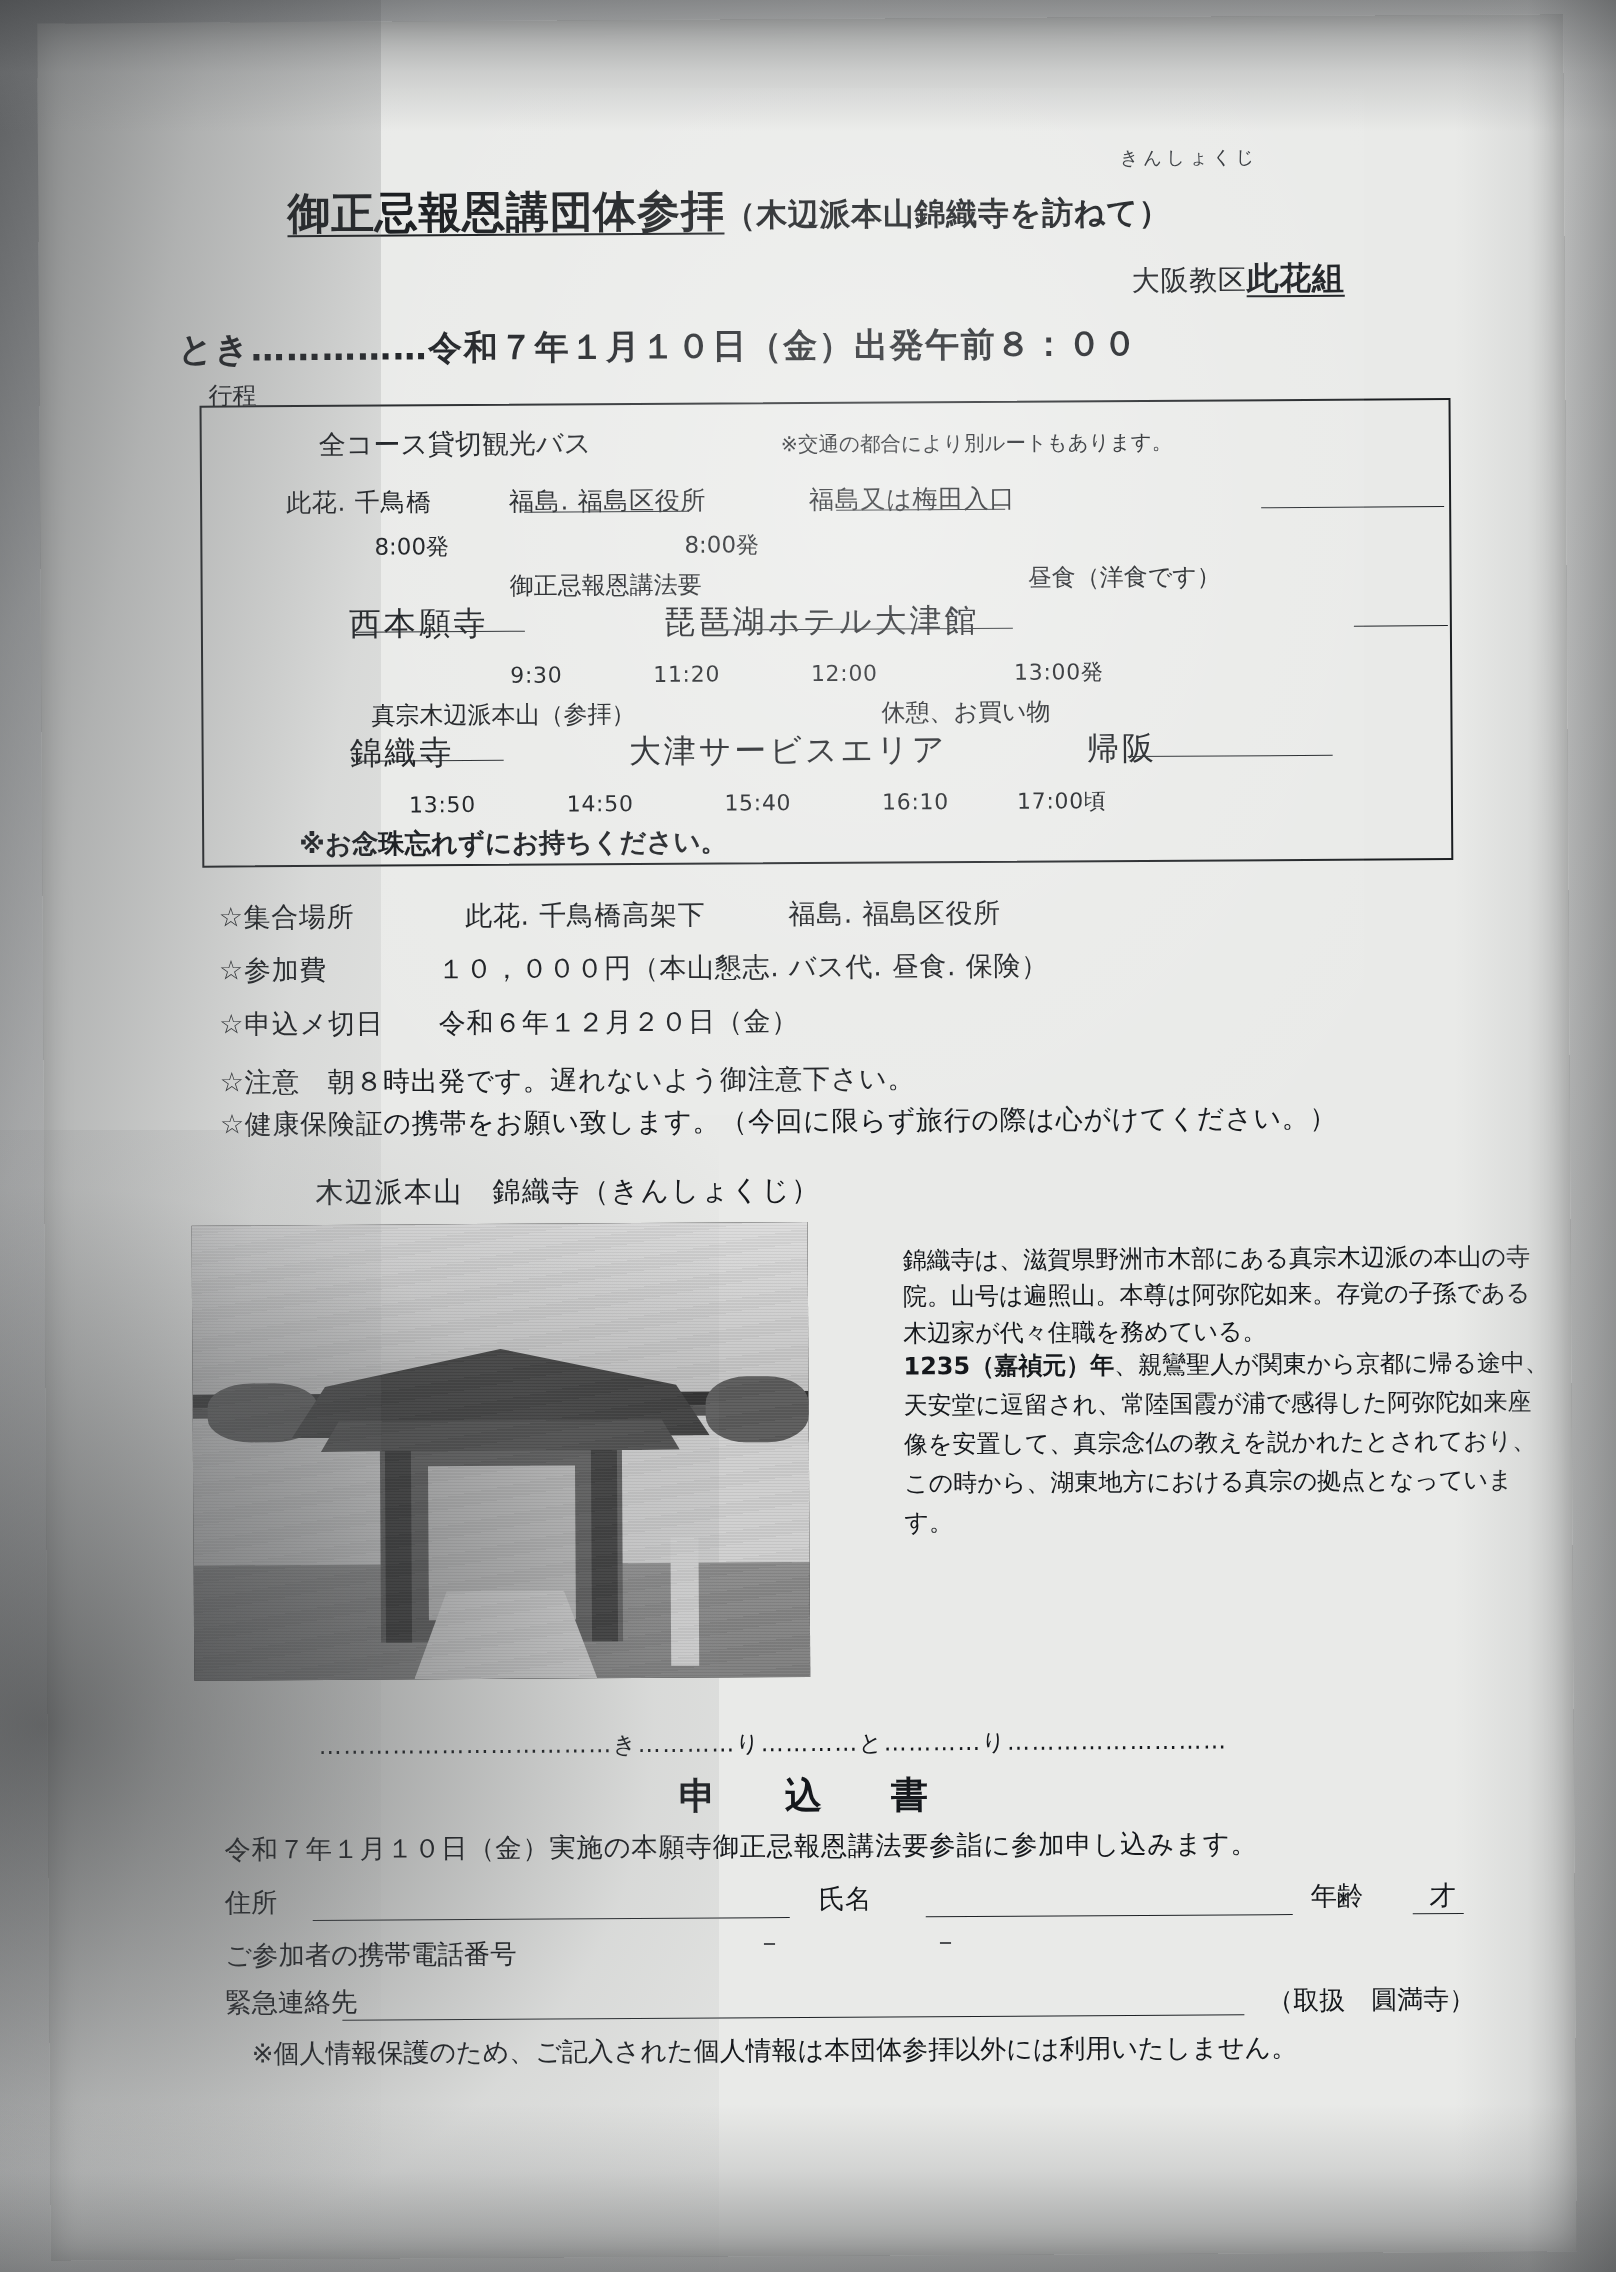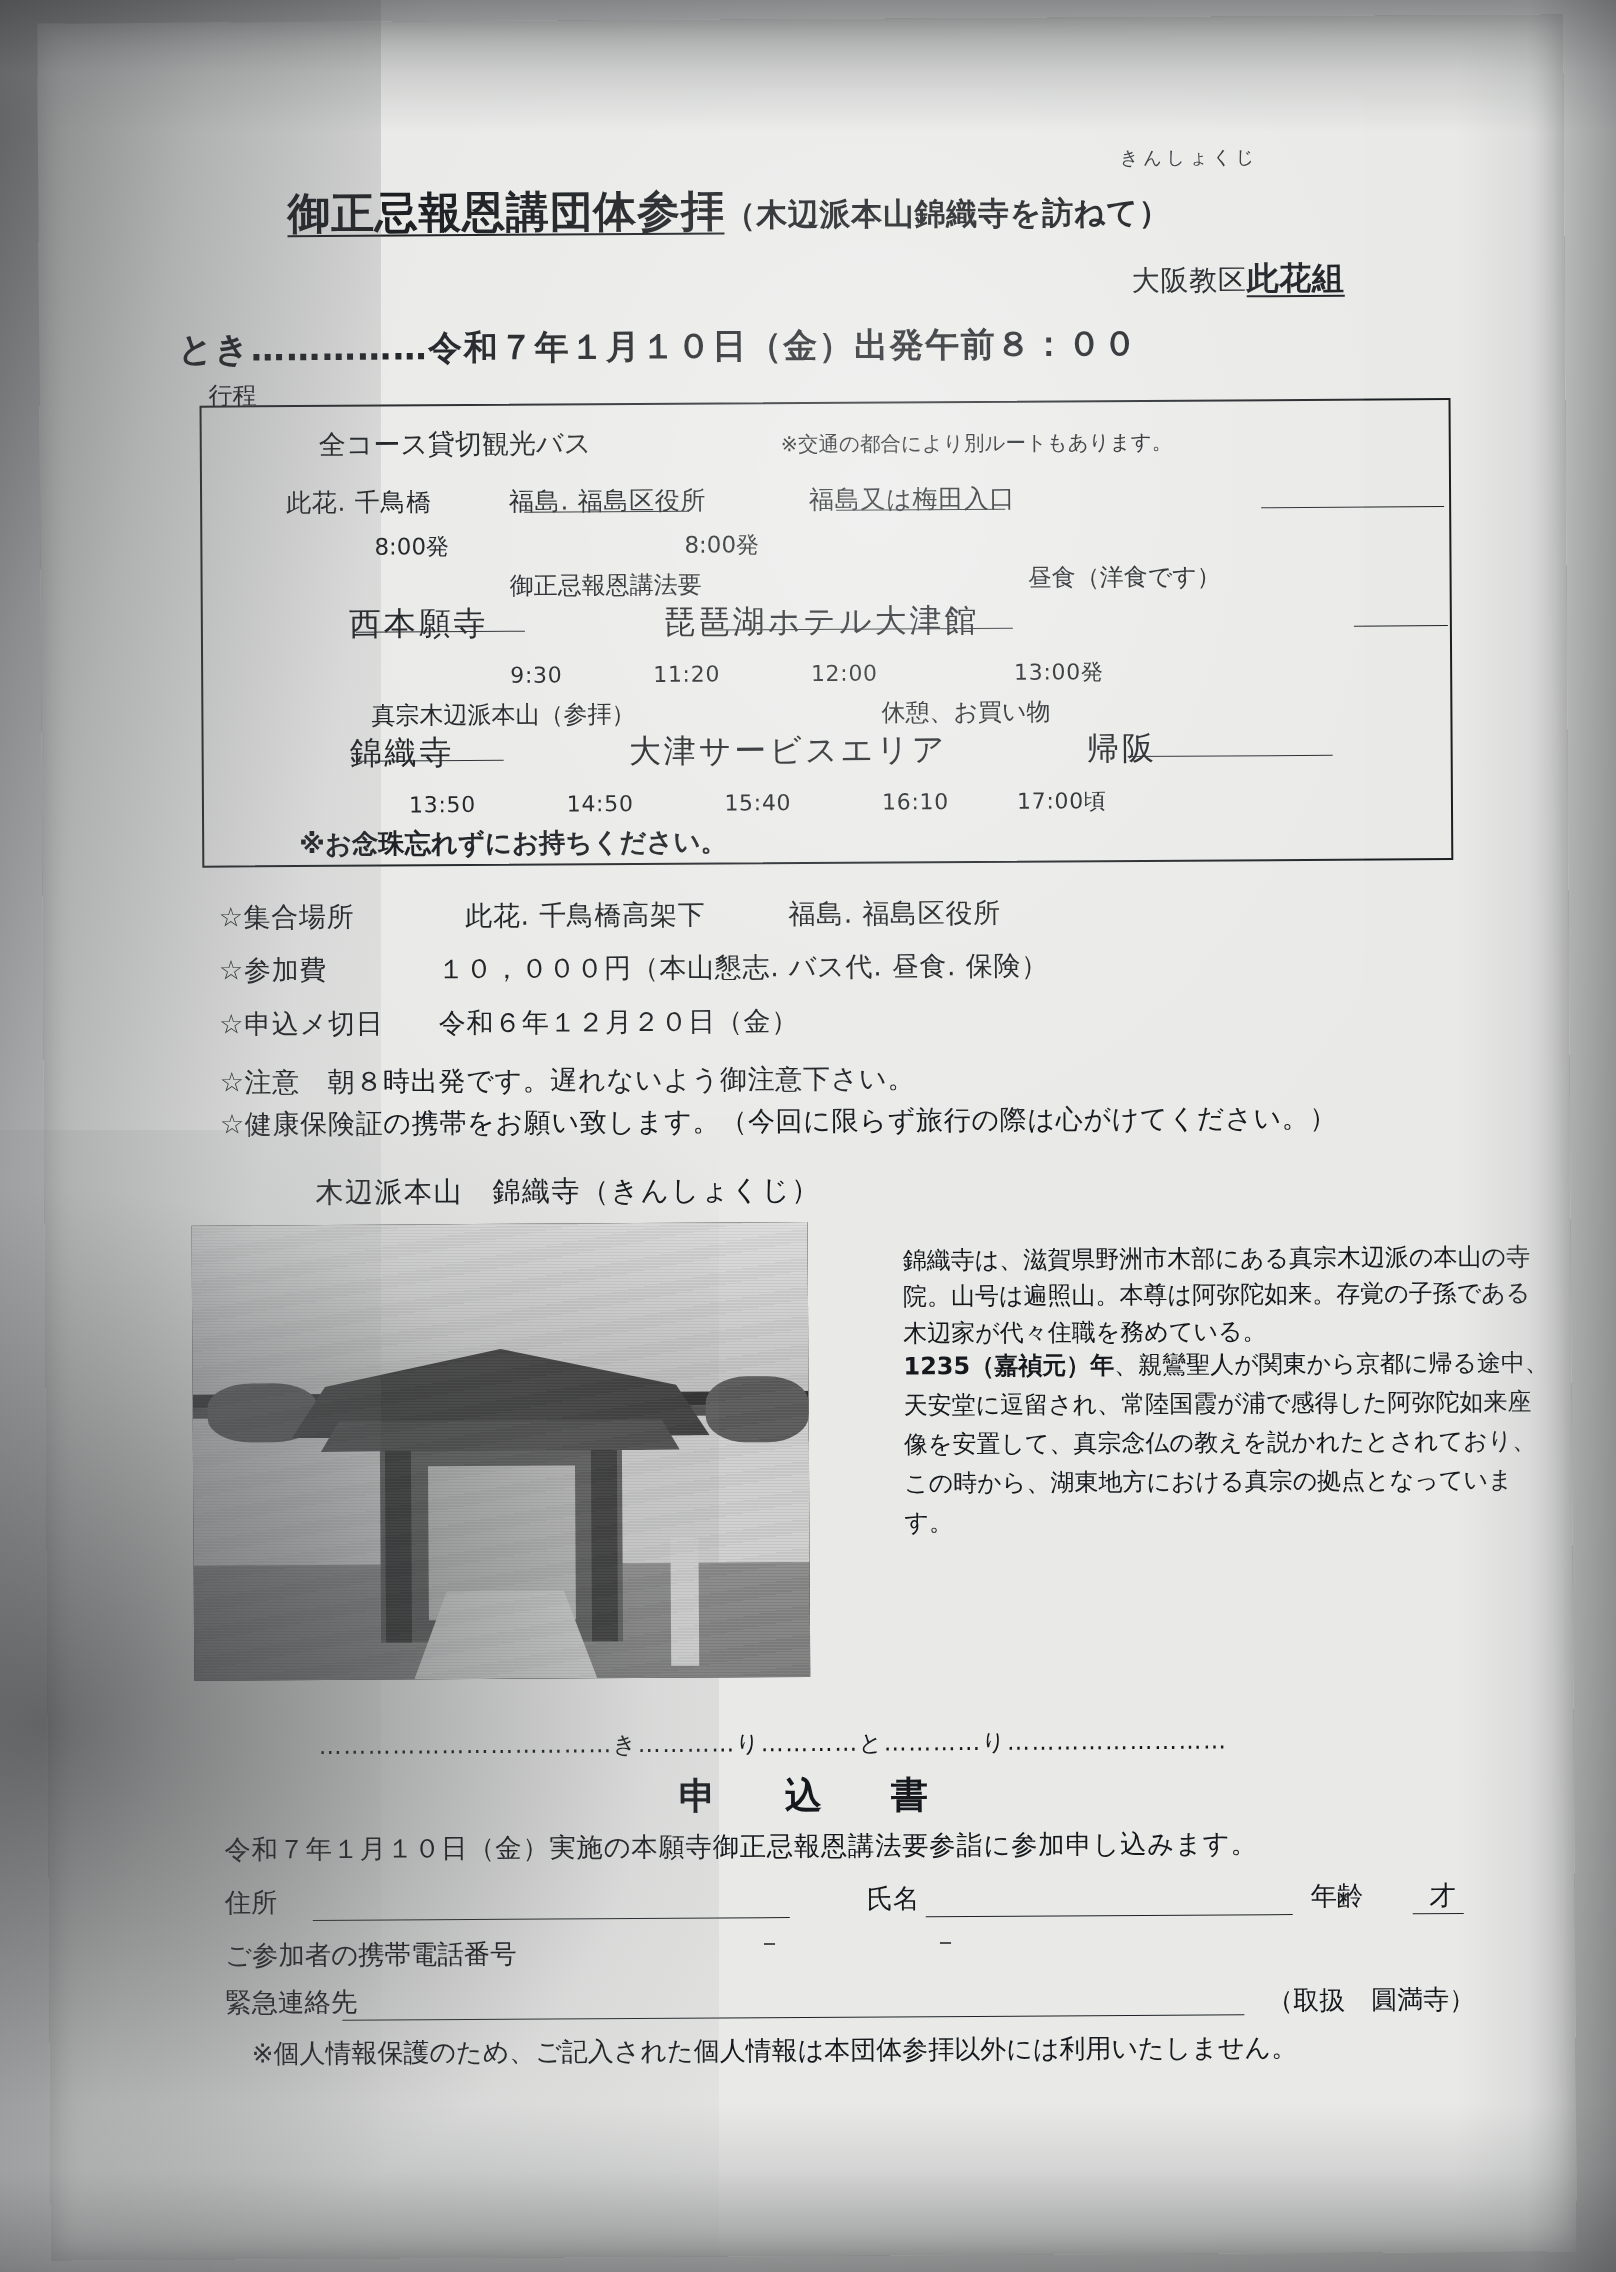--- a/index.html
+++ b/index.html
@@ -204,21 +204,21 @@
   #form-title {
     left: 631px; top: 1752px;
     font-size: 37px; font-weight: bold; letter-spacing: 16px;
   }
   #form-lead {
     left: 176px; top: 1810px;
     font-size: 26.4px; letter-spacing: 0.7px;
   }
   .fline { font-size: 26.4px; }
   #f-addr { left: 176px; top: 1863px; }
-  #f-name { left: 770px; top: 1863px; margin-left: 48px; }
+  #f-name { left: 770px; top: 1863px; }
   #f-age  { left: 1262px; top: 1863px; }
   #f-tel  { left: 176px; top: 1916px; }
   #f-dash1 { left: 708px; top: 1907px; font-size: 25px; }
   #f-dash2 { left: 884px; top: 1907px; font-size: 25px; }
   #f-emg  { left: 176px; top: 1963px; }
   #f-handler { left: 1218px; top: 1967px; font-size: 26px; }
   #f-privacy { left: 202px; top: 2014px; font-size: 26px; }
 
   
   .rule { position: absolute; border-bottom: 1.5px solid #1e2226; }

